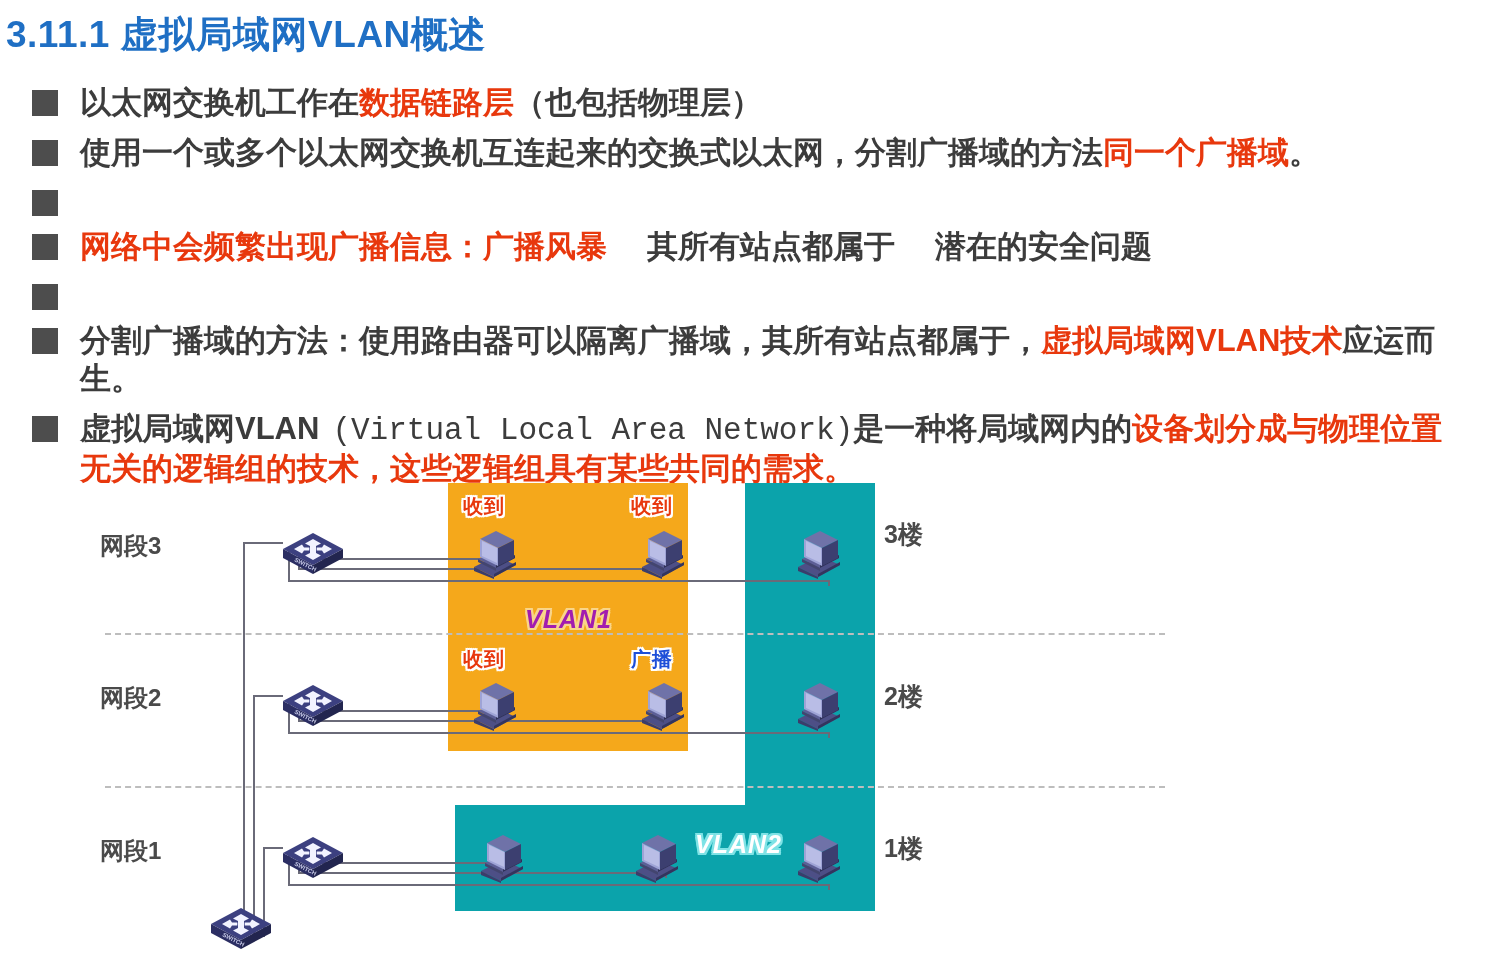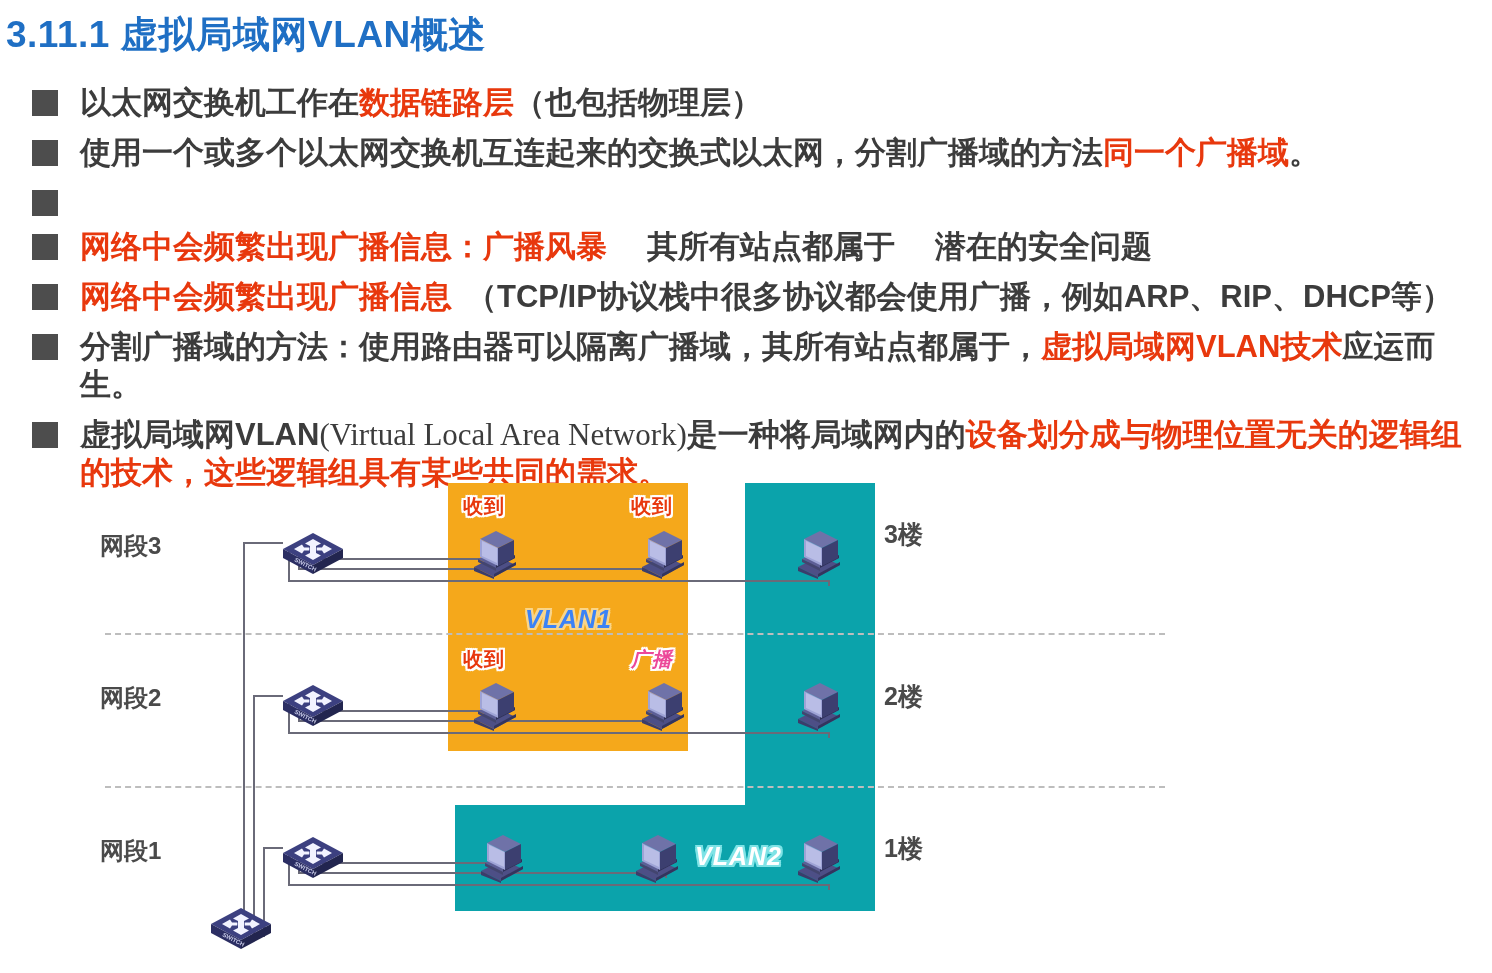--- a/index.html
+++ b/index.html
@@ -32,37 +32,37 @@
     background:#4d4d4d;
     margin-top:6px;margin-right:22px;
   }
   .bullet-text{
     font-size:31px;line-height:38px;color:#3c3c3c;
     font-weight:bold;
     white-space:normal;
   }
   .bullet-text .red{color:#e8380d;}
   .bullet-text .dark{color:#3c3c3c;}
-  .bullet-text .serif{font-family:Liberation Serif, serif;font-weight:normal;}
+  .bullet-text .serif{font-family:Liberation Mono, monospace;font-weight:normal;padding-left:13px;}
   .bullet-text .gap{display:inline-block;width:40px;}
   .bullet-text .gap-sm{display:inline-block;width:14px;}
 
   
   #diagram{
     position:absolute;left:0;top:470px;width:1492px;height:503px;
   }
 
   .vlan-box{position:absolute;}
   .vlan-label{
     position:absolute;
     font-size:25px;font-weight:bold;font-style:italic;
     letter-spacing:1px;
     white-space:nowrap;
   }
-  .vlan1-label{color:#3b82f6;
+  .vlan1-label{color:#a21caf;
     text-shadow:-2px 0 #f9d58a,0 2px #f9d58a,2px 0 #f9d58a,0 -2px #f9d58a,
                 -2px -2px #f9d58a,2px 2px #f9d58a,-2px 2px #f9d58a,2px -2px #f9d58a;}
   .vlan2-label{color:#ffffff;
     text-shadow:-2px 0 #7fe3e6,0 2px #7fe3e6,2px 0 #7fe3e6,0 -2px #7fe3e6,
                 -2px -2px #7fe3e6,2px 2px #7fe3e6,-2px 2px #7fe3e6,2px -2px #7fe3e6;}
 
   .seg-label{
     position:absolute;font-size:24px;font-weight:bold;color:#4a4a4a;
     white-space:nowrap;
   }
@@ -76,23 +76,23 @@
   }
   .tag{
     position:absolute;
     font-size:20px;font-weight:bold;
     white-space:nowrap;
     letter-spacing:1px;
   }
   .tag-recv{color:#e8380d;
     text-shadow:-2px 0 #fff,0 2px #fff,2px 0 #fff,0 -2px #fff,
                 -2px -2px #fff,2px 2px #fff,-2px 2px #fff,2px -2px #fff;}
-  .tag-bcast{color:#ec4899;
+  .tag-bcast{color:#1d4ed8;
     text-shadow:-2px 0 #fff,0 2px #fff,2px 0 #fff,0 -2px #fff,
-                -2px -2px #fff,2px 2px #fff,-2px 2px #fff,2px -2px #fff;font-style:italic;}
+                -2px -2px #fff,2px 2px #fff,-2px 2px #fff,2px -2px #fff;}
   .wire{position:absolute;background:#6a6a78;}
   .pc, .sw{position:absolute;}
 </style>
 </head>
 <body>
 
 <div id="slide-title">3.11.1 虚拟局域网VLAN概述</div>
 
 <div id="bullet-list">
     <div class="bullet-row">
@@ -105,21 +105,20 @@
     </div>
     <div class="bullet-row">
       <div class="bullet-square"></div>
     </div>
     <div class="bullet-row">
       <div class="bullet-square"></div>
       <div class="bullet-text"><span class="red">网络中会频繁出现广播信息：</span><span class="red">广播风暴</span><span class="gap"></span><span class="dark">其所有站点都属于</span><span class="gap"></span><span class="dark">潜在的安全问题</span></div>
     </div>
     <div class="bullet-row">
       <div class="bullet-square"></div>
-      <div class="bullet-text"><span class="red">网络中会频繁出现广播信息</span><span class="gap-sm"></span><span class="dark">（TCP/IP协议栈中很多协议都会使用广播，例如ARP、RIP、DHCP等）</span></div>
     </div>
     <div class="bullet-row">
       <div class="bullet-square"></div>
       <div class="bullet-text"><span class="dark">分割广播域的方法：使用路由器可以隔离广播域，其所有站点都属于，</span><span class="red">虚拟局域网VLAN技术</span><span class="dark">应运而生。</span></div>
     </div>
     <div class="bullet-row">
       <div class="bullet-square"></div>
       <div class="bullet-text"><span class="dark">虚拟局域网VLAN</span><span class="serif">(Virtual Local Area Network)</span><span class="dark">是一种将局域网内的</span><span class="red">设备划分成与物理位置无关的逻辑组的技术，这些逻辑组具有某些共同的需求。</span></div>
     </div>
   </div>
@@ -323,20 +322,20 @@
           <polygon points="55,22 47,26.5 45,23.5 40,23.5 40,20.5 45,20.5 47,17.5"></polygon>
           <circle cx="36" cy="22" r="3.4"></circle>
         </g>
         <text x="17" y="34" font-family="Liberation Sans,sans-serif" font-size="6" font-weight="bold" fill="#c8cbe8" transform="rotate(27 17 34)">SWITCH</text>
       </svg></div>
     <div class="tag tag-recv" style="left:463px;top:23px;">收到</div>
     <div class="tag tag-recv" style="left:631px;top:23px;">收到</div>
     <div class="tag tag-recv" style="left:463px;top:176px;">收到</div>
     <div class="tag tag-bcast" style="left:631px;top:176px;">广播</div>
     <div class="vlan-label vlan1-label" style="left:525px;top:135px;">VLAN1</div>
-    <div class="vlan-label vlan2-label" style="left:695px;top:372px;">VLAN2</div>
+    <div class="vlan-label vlan2-label" style="left:695px;top:360px;">VLAN2</div>
     <div class="seg-label" style="left:100px;top:60px;">网段3</div>
     <div class="seg-label" style="left:100px;top:212px;">网段2</div>
     <div class="seg-label" style="left:100px;top:365px;">网段1</div>
     <div class="floor-label" style="left:884px;top:48px;">3楼</div>
     <div class="floor-label" style="left:884px;top:210px;">2楼</div>
     <div class="floor-label" style="left:884px;top:362px;">1楼</div>
   </div>
 
 </body></html>

